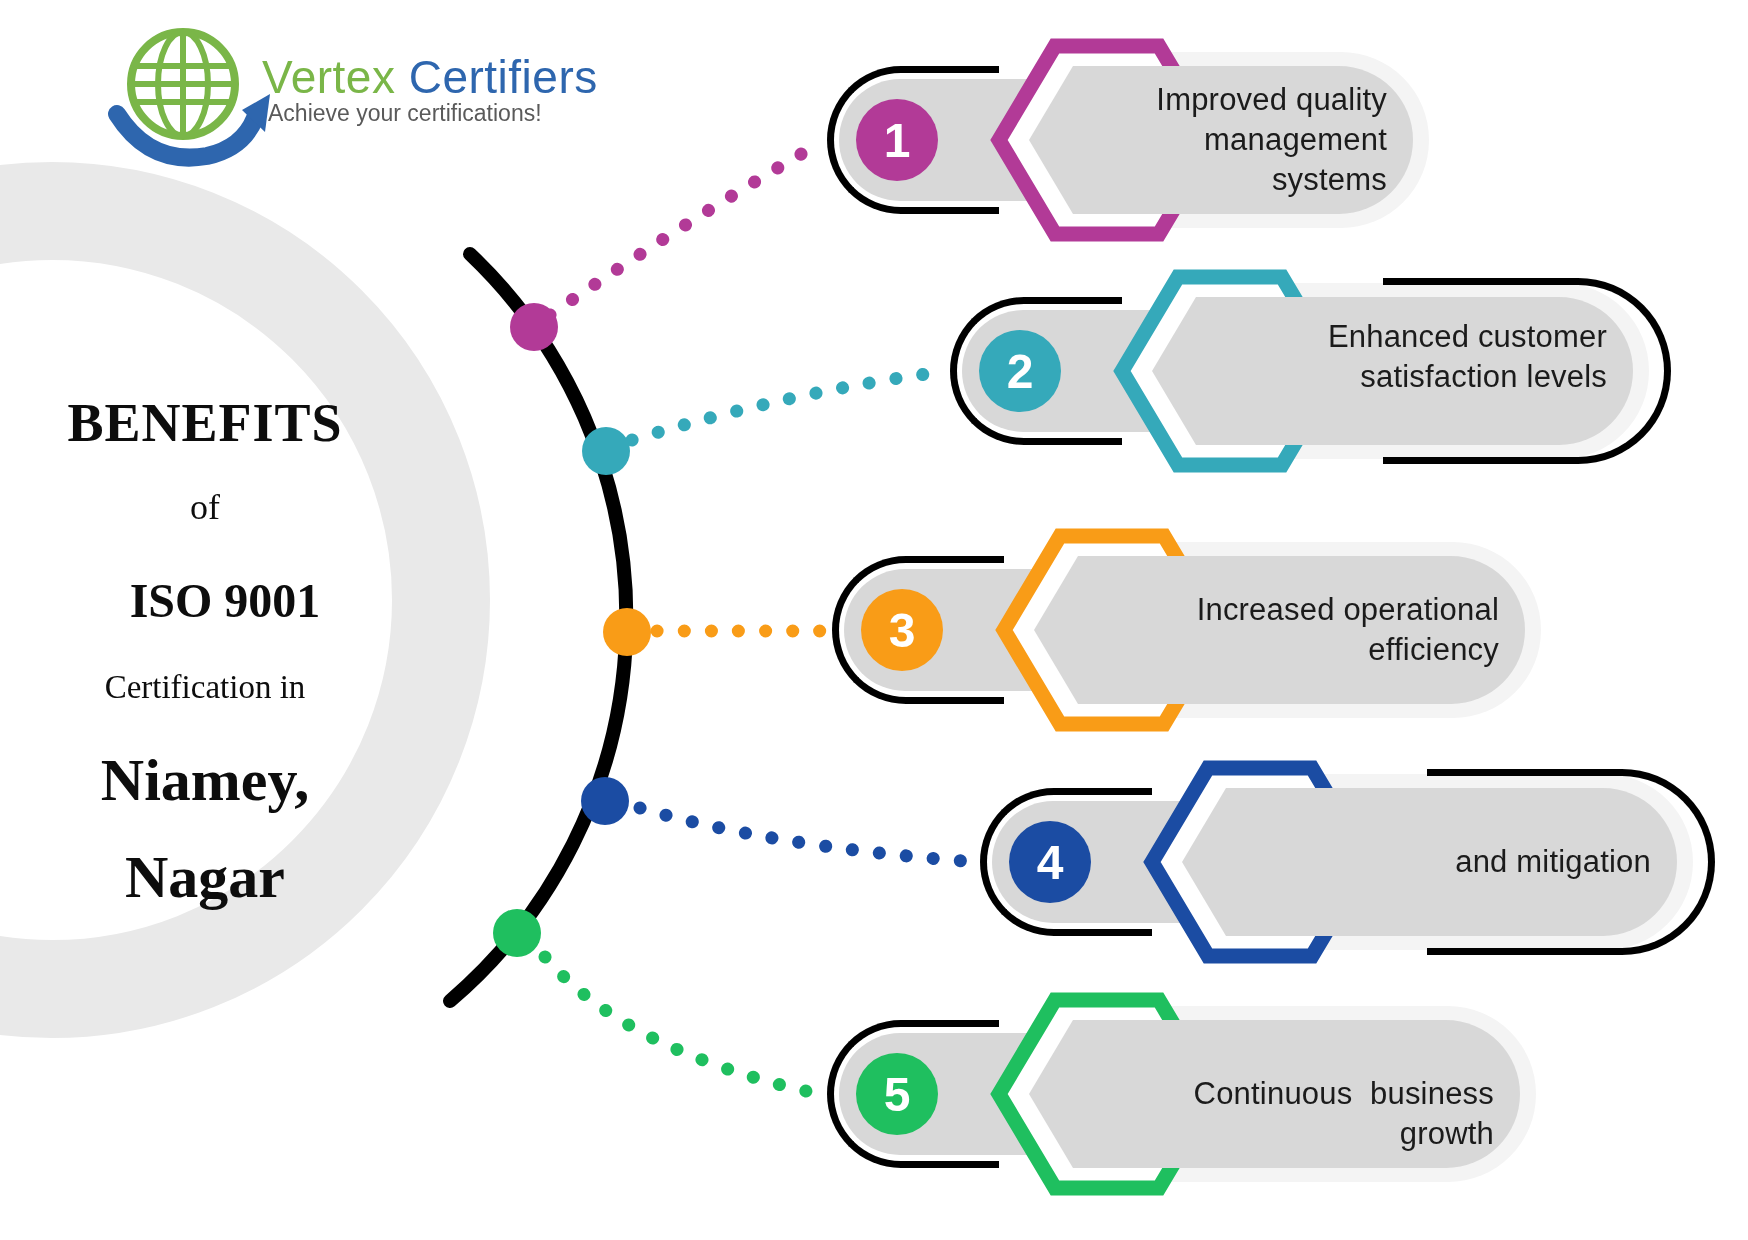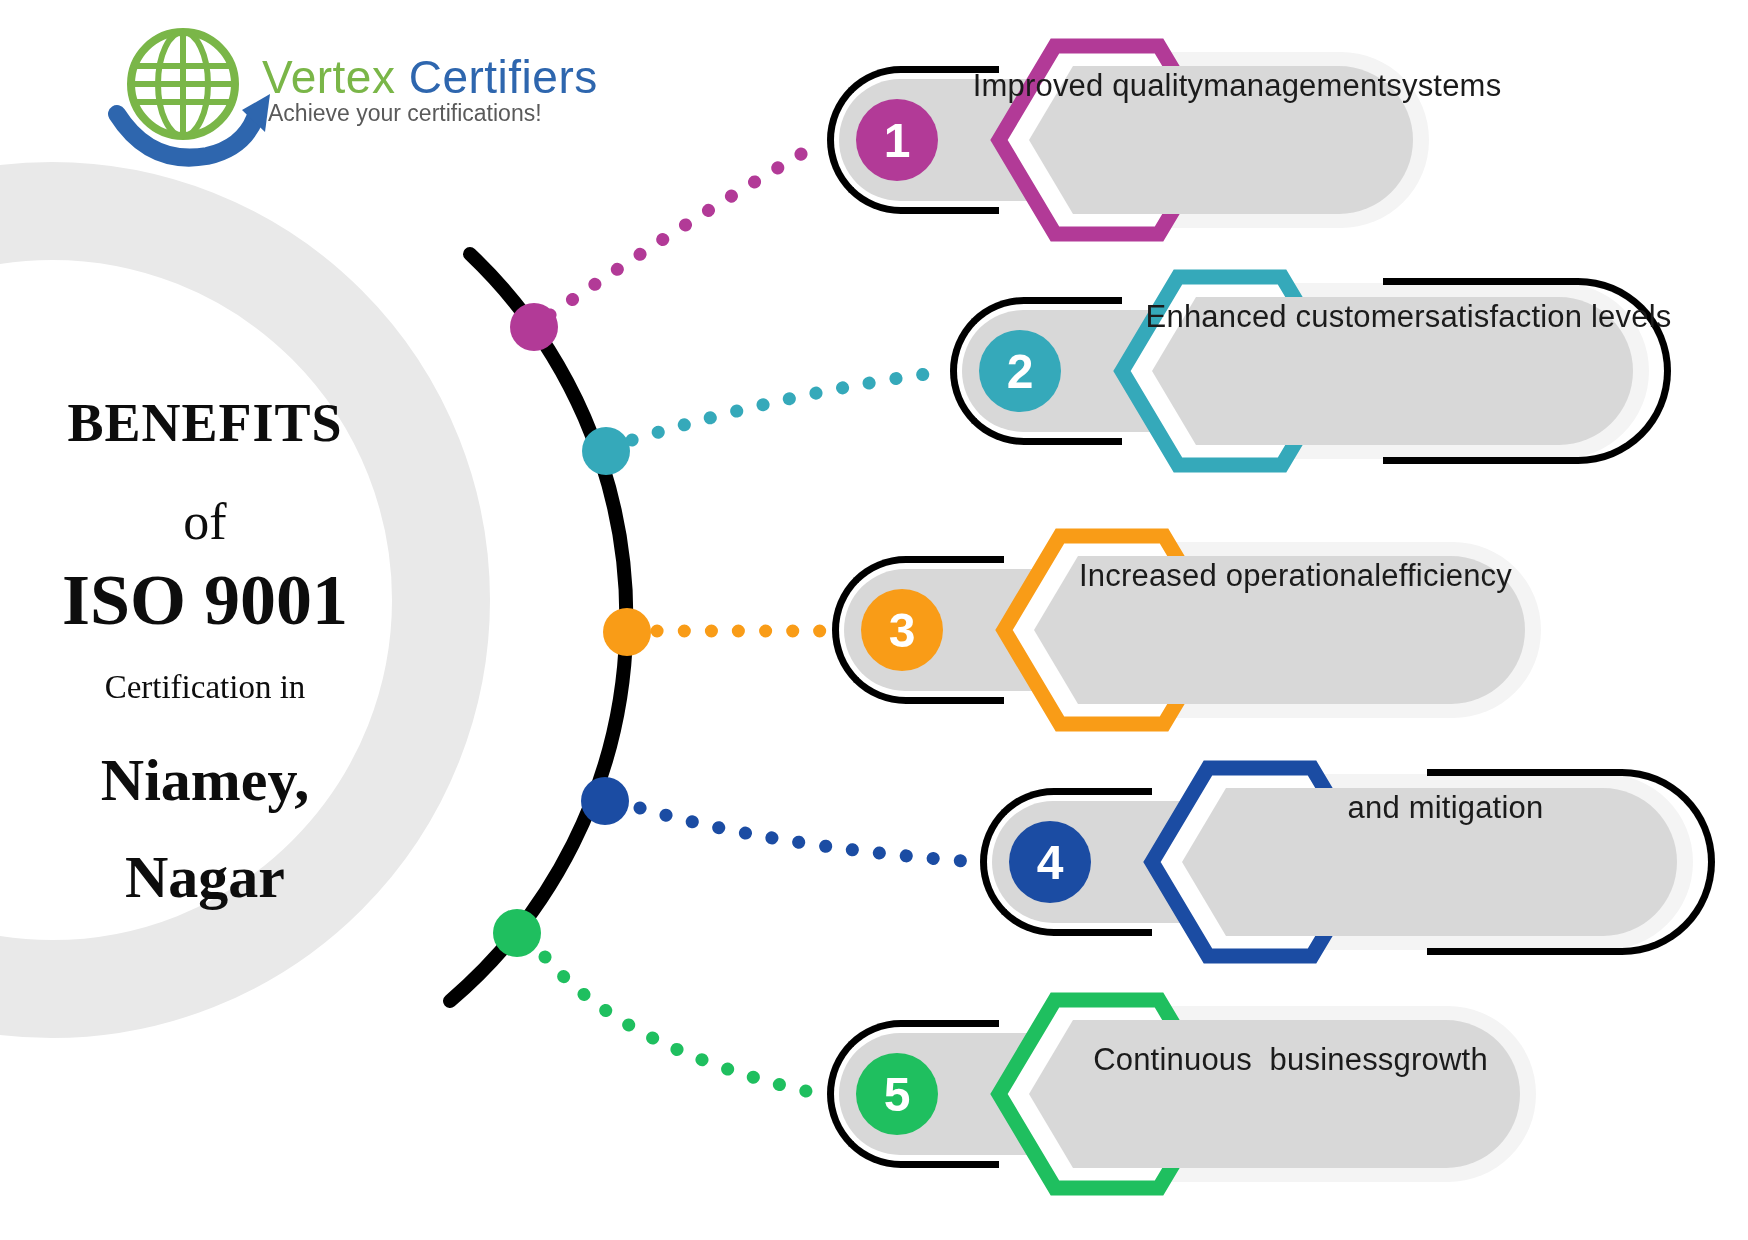--- a/index.html
+++ b/index.html
@@ -17,21 +17,21 @@
   
   .abs{position:absolute;box-sizing:border-box;}
   .c-outline{border:7px solid #000;border-right:none;border-radius:74px 0 0 74px;z-index:1;background:transparent;}
   .ro-outline{border:7px solid #000;border-left:none;border-radius:0 98px 98px 0;z-index:1;background:transparent;}
   .pill{background:#d8d8d8;border-radius:61px 0 0 61px;z-index:2;}
   .lightbox{background:#f4f4f4;border-radius:0 88px 88px 0;z-index:1;}
   .darkbox{background:#d8d8d8;border-radius:0 74px 74px 0;z-index:2;}
   .hex-svg{z-index:3;}
   .num-circle{z-index:4;width:82px;height:82px;border-radius:50%;color:#ffffff;font-size:48px;font-weight:700;
               display:flex;align-items:center;justify-content:center;}
-  .benefit-text{z-index:4;display:flex;flex-direction:row;align-items:flex-start;justify-content:center;
+  .benefit-text{z-index:4;display:flex;flex-direction:column;align-items:flex-end;justify-content:center;
                 font-size:31px;line-height:40px;color:#1b1b1b;text-align:center;letter-spacing:0.2px;}
   .benefit-line{white-space:pre;}
 </style>
 </head>
 <body>
 
 <div id="canvas">
 
   <svg id="bg-svg" width="1748" height="1240" viewBox="0 0 1748 1240">
     <circle cx="52" cy="600" r="389" fill="none" stroke="#e9e9e9" stroke-width="98"></circle>
@@ -66,22 +66,22 @@
     <div id="brand-name">
       <span id="brand-primary" style="color: rgb(122, 182, 72);">Vertex</span>
       <span> </span>
       <span id="brand-secondary" style="color: rgb(46, 102, 174);">Certifiers</span>
     </div>
     <div id="brand-tagline" style="color: rgb(90, 90, 90);">Achieve your certifications!</div>
   </div>
 
   <div id="title-block">
       <div class="title-line" style="top: 423px; font-size: 54px; font-weight: 700; letter-spacing: 1px;">BENEFITS</div>
-      <div class="title-line" style="top: 521px; font-size: 52px; font-weight: 400; letter-spacing: 0px;">of</div>
-      <div class="title-line" style="top: 600px; font-size: 72px; font-weight: 700; letter-spacing: 0px;">ISO 9001</div>
+      <div class="title-line" style="top: 507px; font-size: 36px; font-weight: 400; letter-spacing: 0px;">of</div>
+      <div class="title-line" style="top: 600px; font-size: 48px; font-weight: 700; letter-spacing: 0px; padding-left: 20px;">ISO 9001</div>
       <div class="title-line" style="top: 687px; font-size: 33px; font-weight: 400; letter-spacing: 0px;">Certification in</div>
       <div class="title-line" style="top: 780px; font-size: 60px; font-weight: 700; letter-spacing: 0px;">Niamey,</div>
       <div class="title-line" style="top: 877px; font-size: 60px; font-weight: 700; letter-spacing: 0px;">Nagar</div>
     </div>
 
   <div id="items">
       <div class="abs c-outline" style="left: 827px; top: 66px; width: 172px; height: 148px;"></div>
       <div class="abs pill" style="left: 839px; top: 79px; width: 272px; height: 122px;"></div>
       <div class="abs lightbox" style="left: 1107px; top: 52px; width: 322px; height: 176px;"></div>
       <div class="abs darkbox" style="left: 1247px; top: 66px; width: 166px; height: 148px;"></div>

